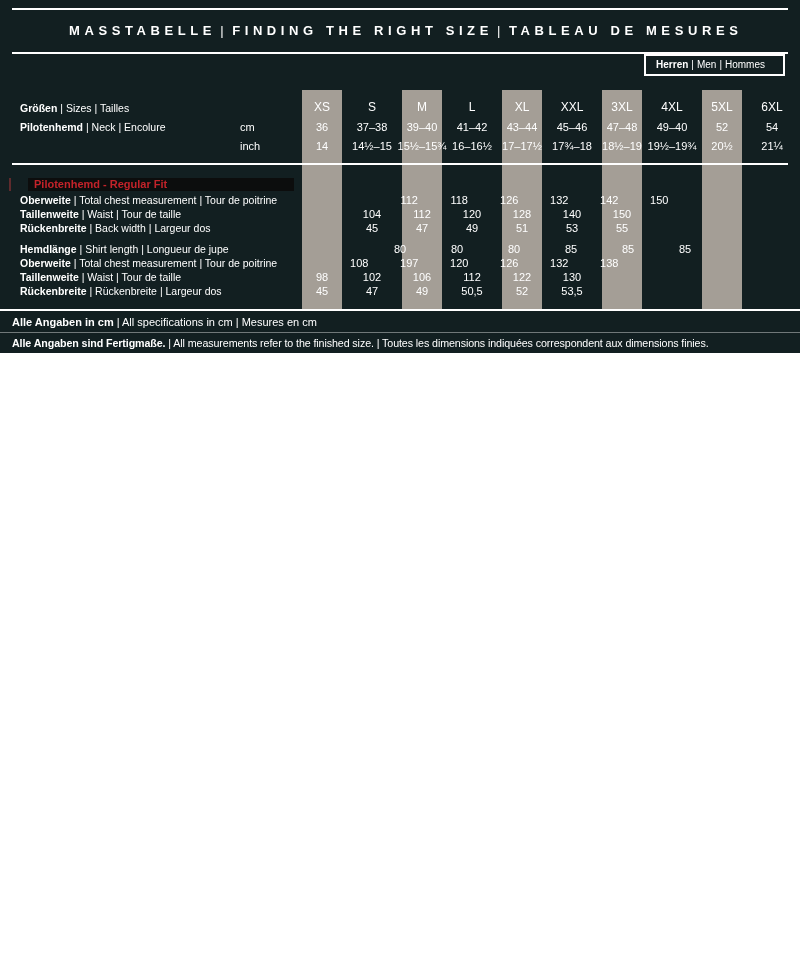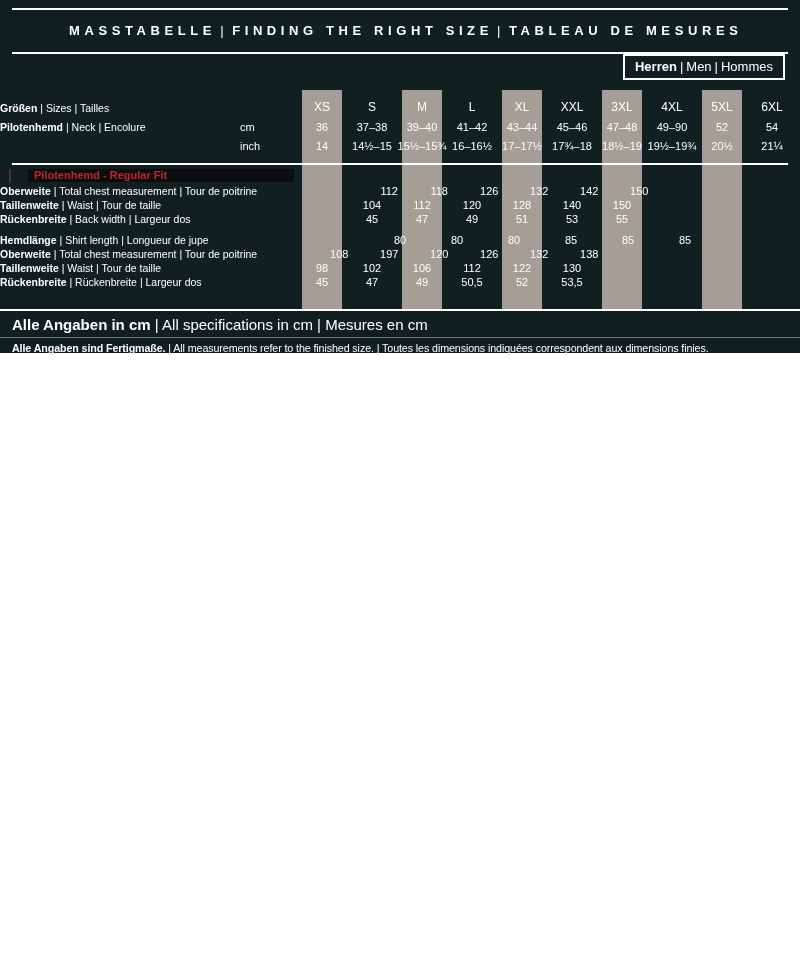--- a/index.html
+++ b/index.html
@@ -18,57 +18,57 @@
   .rule-table-end { top: 309px; left: 0; right: 0; }
 
   .title {
     position: absolute; top: 23px; left: 42px; white-space: nowrap;
     font-size: 13px; font-weight: bold; letter-spacing: 4.6px; color: #ffffff; margin-left: 27px;
   }
   .title .sep { font-weight: normal; padding: 0 4px; }
 
   .audience-box {
     position: absolute; top: 54px; right: 15px;
-    border: 2px solid #ffffff; padding: 3px 10px 4px 10px;
-    font-size: 13px; white-space: nowrap; background: transparent;
+    border: 2px solid #ffffff; padding: 3px 18px 4px 10px;
+    font-size: 10px; white-space: nowrap; background: transparent;
   }
   .audience-box .sep { padding: 0 3px; font-weight: normal; }
 
   .stripe {
     position: absolute; top: 90px; width: 40px; height: 219px;
     background: var(--stripe, #a49e96);
   }
 
   .tablewrap { position: absolute; top: 90px; left: 0; width: 800px; }
 
   .trow { display: flex; align-items: center; height: 14px; font-size: 11px; }
-  .trow .lbl  { flex: 0 0 240px; padding-left: 0; white-space: nowrap; font-size: 10.5px; overflow: visible; }
+  .trow .lbl  { flex: 0 0 240px; padding-left: 20px; white-space: nowrap; font-size: 10.5px; overflow: visible; }
   .trow .lbl b { font-weight: bold; }
   .trow .unit { flex: 0 0 50px; font-size: 11px; }
   .trow .gap7 { flex: 0 0 7px; }
   .trow .cell { flex: 0 0 50px; text-align: center; }
 
   .row-sizes { height: 27px; align-items: flex-end; padding-bottom: 3px; }
   .row-sizes .cell { font-size: 12px; }
   .row-cm, .row-inch { height: 19px; }
 
   .flow-rule { height: 2px; background: #ffffff; margin: 8px 12px 0 12px; }
 
-  .section-bar { position: relative; height: 13px; margin-top: 4px; margin-bottom: 2px; }
+  .section-bar { position: relative; height: 13px; margin-top: 13px; margin-bottom: 2px; }
   .section-tick { position: absolute; left: 9px; top: 0; width: 2px; height: 13px; background: #5f2b2d; }
   .section-bg   { position: absolute; left: 28px; top: 0; width: 266px; height: 13px; background: var(--bar-bg, #0c0d0d); }
   .section-title {
     position: absolute; left: 34px; top: 0; line-height: 13px;
     font-size: 11px; font-weight: bold; color: var(--accent-red, #c3232a); white-space: nowrap;
   }
   .gap-above { margin-top: 7px; gap: 7px; }
   .slim-gap  { margin-top: 5px; }
 
   .footer { position: absolute; top: 311px; left: 0; width: 800px; }
-  .fline1 { padding: 5px 12px 0 12px; font-size: 15px; white-space: nowrap; }
+  .fline1 { padding: 5px 12px 0 12px; font-size: 11px; white-space: nowrap; }
   .fline1 b { font-weight: bold; }
   .fdivider { margin-top: 4px; height: 1px; background: rgba(255,255,255,0.4); }
   .fline2 { padding: 4px 20px 0 12px; font-size: 10.7px; letter-spacing: -0.1px; white-space: nowrap; }
   .fline2 b { font-weight: bold; }
 </style>
 </head>
 <body>
 
 <div class="canvas">
   <div class="panel">
@@ -111,21 +111,21 @@
           <span class="lbl"><b>Pilotenhemd</b> | Neck | Encolure</span>
           <span class="unit">cm</span>
           <span class="gap7"></span>
           <span class="cell">36</span>
           <span class="cell">37–38</span>
           <span class="cell">39–40</span>
           <span class="cell">41–42</span>
           <span class="cell">43–44</span>
           <span class="cell">45–46</span>
           <span class="cell">47–48</span>
-          <span class="cell">49–90</span>
+          <span class="cell">49–40</span>
           <span class="cell">52</span>
           <span class="cell">54</span>
         </div>
         <div class="trow row-inch">
           <span class="lbl"></span>
           <span class="unit">inch</span>
           <span class="gap7"></span>
           <span class="cell">14</span>
           <span class="cell">14½–15</span>
           <span class="cell">15½–15¾</span>

